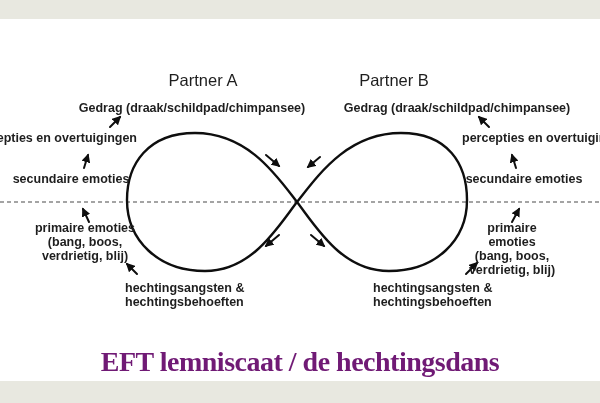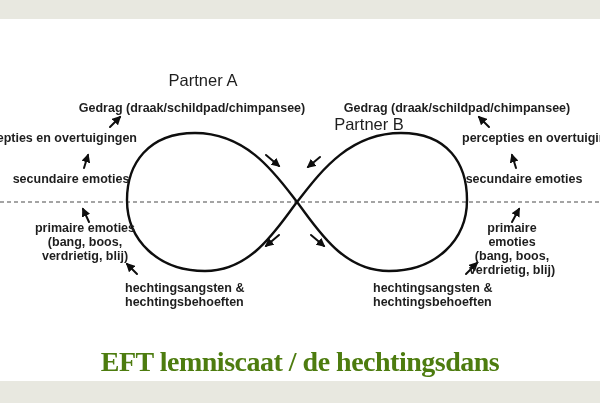--- a/index.html
+++ b/index.html
@@ -11,21 +11,21 @@
   .band{position:absolute;left:0;width:600px;background:var(--band);}
   .band-top{top:0;height:19px;}
   .band-bottom{top:381px;height:22px;}
   .fig{position:absolute;left:0;top:0;}
   .lbl{position:absolute;color:var(--ink);font-size:12.5px;line-height:14px;white-space:nowrap;font-weight:bold;}
   .partner{position:absolute;color:var(--ink);font-size:16.5px;white-space:nowrap;transform:translateX(-50%);}
   .ctr{transform:translateX(-50%);text-align:center;}
   .multiline{white-space:normal;}
   .title{position:absolute;left:0;top:346px;width:600px;text-align:center;
          font-family:"Liberation Serif", serif;font-weight:bold;font-size:28px;
-         letter-spacing:-0.5px;color:#4d7c0f;}
+         letter-spacing:-0.5px;color:#701a75;}
   .curve{fill:none;stroke:var(--curve);stroke-width:2.4;stroke-linecap:round;}
   .midline{stroke:var(--dash);stroke-width:1.2;stroke-dasharray:4 3;}
   .arrow{stroke:var(--curve);stroke-width:2;stroke-linecap:round;}
   .ah{fill:var(--curve);}
 </style>
 </head>
 <body>
 
 <div class="stage">
 
@@ -60,21 +60,21 @@
     <line class="arrow" marker-end="url(#ah)" x1="89" y1="222" x2="83" y2="209"></line>
     <line class="arrow" marker-end="url(#ah)" x1="137" y1="274" x2="127" y2="264"></line>
 
     <line class="arrow" marker-end="url(#ah)" x1="489" y1="127" x2="479" y2="117"></line>
     <line class="arrow" marker-end="url(#ah)" x1="516" y1="168" x2="512" y2="155"></line>
     <line class="arrow" marker-end="url(#ah)" x1="512" y1="222" x2="519" y2="209"></line>
     <line class="arrow" marker-end="url(#ah)" x1="466" y1="274" x2="477" y2="263"></line>
   </svg>
 
   <div class="partner" style="left:203px;top:71px;">Partner A</div>
-  <div class="partner" style="left:369px;top:71px;margin-top:44px;">Partner B</div>
+  <div class="partner" style="left:394px;top:71px;">Partner B</div>
 
   <div class="lbl ctr" style="left:192px;top:101px;">Gedrag (draak/schildpad/chimpansee)</div>
   <div class="lbl" style="right:463px;top:131px;">percepties en overtuigingen</div>
   <div class="lbl ctr" style="left:71px;top:172px;">secundaire emoties</div>
   <div class="lbl ctr multiline" style="left:85px;top:221px;">
     <div>primaire emoties</div>
     <div>(bang, boos,</div>
     <div>verdrietig, blij)</div>
   </div>
   <div class="lbl multiline" style="left:125px;top:281px;">

